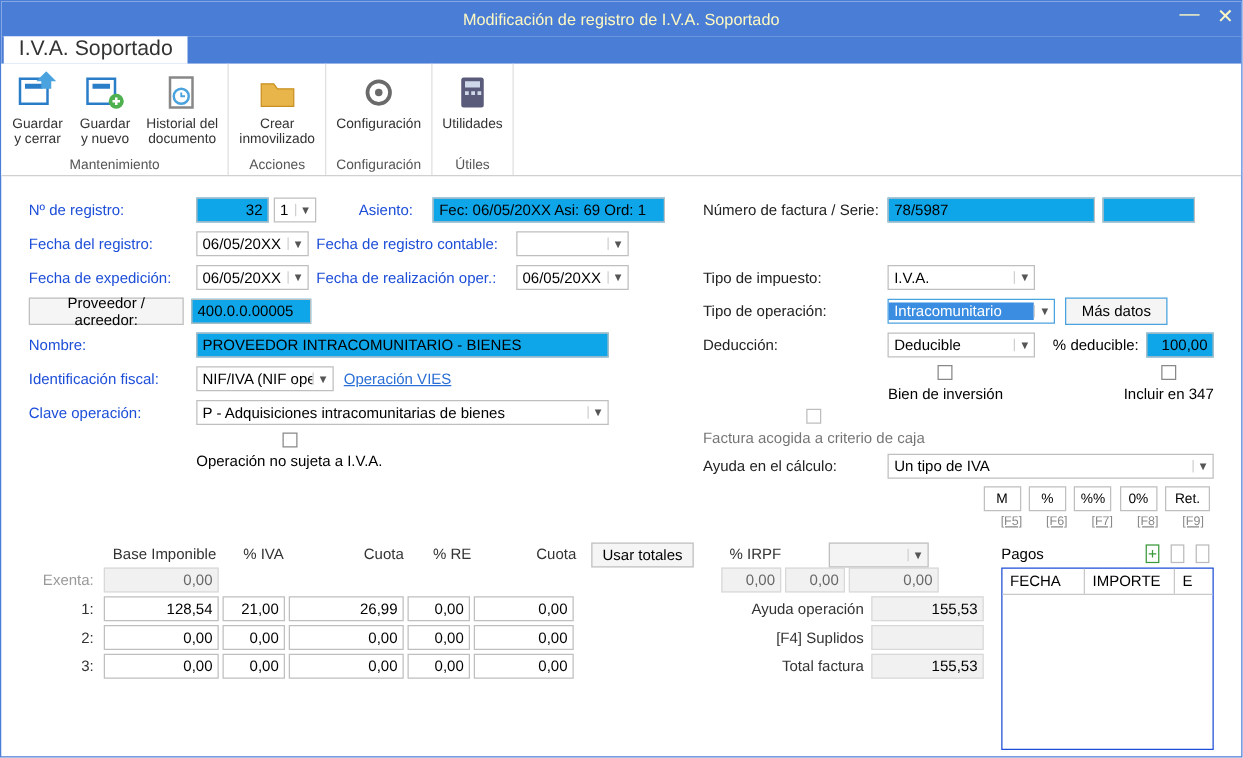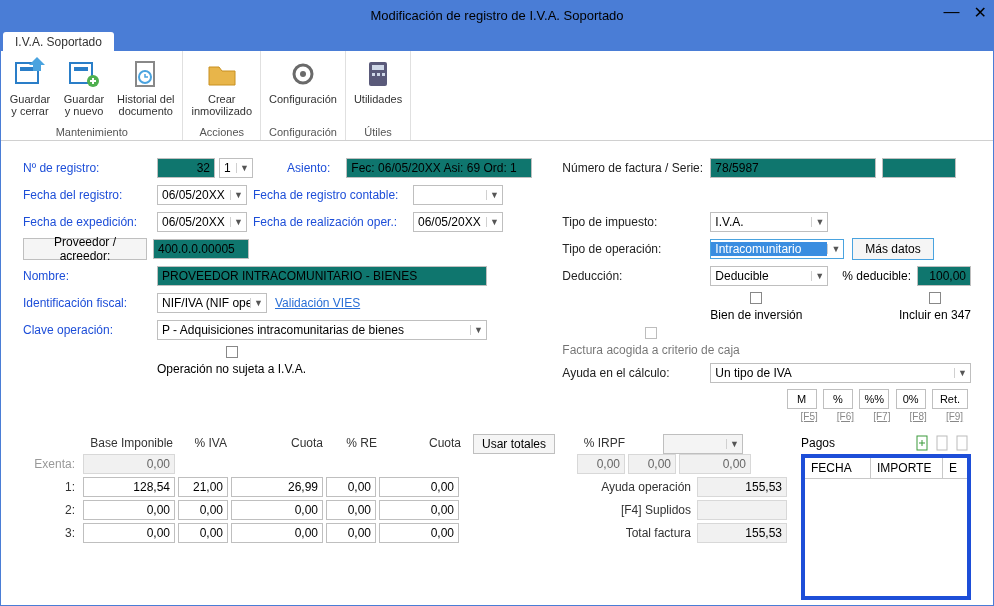--- a/index.html
+++ b/index.html
@@ -1,35 +1,35 @@
 <!DOCTYPE html>
 <html><head>
 <meta charset="utf-8">
 <style>
 * { box-sizing: border-box; margin: 0; padding: 0; font-family: "Segoe UI", Tahoma, sans-serif; font-size: 12px; }
 body { background: #fff; width: 994px; height: 606px; overflow: hidden; border: 1px solid #4a7dd6; }
-.titlebar { background: #4a7dd6; color: #000000; height: 28px; display: flex; align-items: center; justify-content: center; position: relative; }
+.titlebar { background: #4a7dd6; color: #fef9c3; height: 28px; display: flex; align-items: center; justify-content: center; position: relative; }
 .titlebar .title { font-size: 13px; }
 .titlebar .controls { position: absolute; right: 6px; top: 2px; display: flex; gap: 14px; }
 .titlebar .controls span { font-size: 16px; cursor: pointer; }
 .tabbar { background: #4a7dd6; height: 22px; display: flex; align-items: flex-end; padding-left: 2px; }
-.tab { background: #fff; padding: 3px 12px 2px 12px; border-top-left-radius: 3px; border-top-right-radius: 3px; font-size: 12px; color: #333; }
+.tab { background: #fff; padding: 3px 12px 2px 12px; border-top-left-radius: 3px; border-top-right-radius: 3px; font-size: 17px; color: #333; }
 .ribbon { background: #fff; border-bottom: 1px solid #d0d0d0; display: flex; height: 90px; }
 .ribbon-group { border-right: 1px solid #e0e0e0; display: flex; flex-direction: column; align-items: center; padding: 4px 2px 0 2px; }
 .ribbon-items { display: flex; gap: 0; flex: 1; }
 .ribbon-item { display: flex; flex-direction: column; align-items: center; justify-content: flex-start; padding: 2px 6px; cursor: pointer; text-align: center; min-width: 54px; }
 .ribbon-item .icon { width: 34px; height: 34px; display: flex; align-items: center; justify-content: center; margin-bottom: 2px; }
 .ribbon-item .label { font-size: 11px; line-height: 12px; color: #333; white-space: pre; }
 .ribbon-group-label { font-size: 11px; color: #555; padding: 2px 0 2px 0; width: 100%; text-align: center; }
 .form-area { padding: 16px 22px 6px 22px; display: flex; gap: 30px; }
 .form-col { flex: 1; }
 .row { display: flex; align-items: center; margin-bottom: 5px; min-height: 22px; }
 .lbl { width: 134px; color: #1d4ed8; font-size: 12px; }
 .lbl-r { width: 148px; color: #222; font-size: 12px; }
-.inp { border: 1px solid #bfbfbf; height: 20px; padding: 1px 4px; font-size: 12px; background: #0f766e; }
+.inp { border: 1px solid #bfbfbf; height: 20px; padding: 1px 4px; font-size: 12px; background: #0ea5e9; }
 .inp.r { text-align: right; }
 .sel { border: 1px solid #bfbfbf; height: 20px; background: #fff; display: flex; align-items: center; position: relative; }
 .sel .sv { flex: 1; padding: 0 4px; font-size: 12px; overflow: hidden; white-space: nowrap; }
 .sel .ar { width: 16px; text-align: center; border-left: 1px solid #d0d0d0; font-size: 9px; color: #555; cursor: pointer; }
 .sel.hl { border: 1px solid #4aa3df; }
 .sel.hl .sv { background: #3a8de0; color: #fff; }
 .btn { border: 1px solid #bfbfbf; height: 22px; background: #f5f5f5; padding: 0 12px; cursor: pointer; display: inline-flex; align-items: center; font-size: 12px; }
 .btn.hl { border: 1px solid #4aa3df; }
 .chk { display: flex; align-items: center; gap: 4px; flex-direction: column; }
 .chk .box { width: 12px; height: 12px; border: 1px solid #888; background: #fff; }
@@ -46,21 +46,21 @@
 .grlbl { width: 60px; text-align: right; padding-right: 8px; color: #333; font-size: 12px; }
 .grlbl.mut { color: #999; }
 .gc { border: 1px solid #bfbfbf; height: 20px; text-align: right; padding: 1px 4px; font-size: 12px; background: #fff; }
 .gc.ro { background: #f1f1f1; border: 1px solid #d8d8d8; color: #666; }
 .tot-row { display: flex; align-items: center; margin-bottom: 3px; gap: 6px; }
 .tot-lbl { flex: 1; text-align: right; font-size: 12px; color: #333; }
 .tot-val { width: 90px; border: 1px solid #d8d8d8; background: #f1f1f1; height: 20px; text-align: right; padding: 1px 4px; font-size: 12px; }
 .pay-head { display: flex; align-items: center; margin-bottom: 2px; }
 .pay-icons { display: flex; gap: 2px; }
 .pay-icon { width: 18px; height: 18px; display: flex; align-items: center; justify-content: center; cursor: pointer; }
-.pay-table { border: 4px solid #1d4ed8; height: 146px; }
+.pay-table { border: 1px solid #1d4ed8; height: 146px; }
 .pay-th { display: flex; border-bottom: 1px solid #c8c8c8; }
 .pay-th div { padding: 3px 6px; font-size: 12px; border-right: 1px solid #c8c8c8; }
 .obs-row { display: flex; align-items: flex-start; padding: 0 22px; margin-top: 2px; }
 .obs-row .lbl2 { width: 100px; padding-top: 3px; }
 .obs-box { border: 1px solid #bfbfbf; width: 320px; height: 36px; position: relative; }
 .obs-box .sc { position: absolute; right: 2px; top: 1px; display: flex; flex-direction: column; gap: 10px; font-size: 9px; color: #777; }
 svg { display: block; }
 </style>
 </head>
 <body>
@@ -209,21 +209,21 @@
     <div class="row">
       <span class="lbl">Nombre:</span>
       <input class="inp" style="width: 330px;" value="PROVEEDOR INTRACOMUNITARIO - BIENES">
     </div>
     <div class="row">
       <span class="lbl">Identificación fiscal:</span>
       <div class="sel" style="width:110px">
           <span class="sv">NIF/IVA (NIF ope</span>
           <span class="ar">▼</span>
         </div>
-      <span class="link" style="margin-left:8px">Validación VIES</span>
+      <span class="link" style="margin-left:8px">Operación VIES</span>
     </div>
     <div class="row">
       <span class="lbl">Clave operación:</span>
       <div class="sel" style="width:330px">
           <span class="sv">P - Adquisiciones intracomunitarias de bienes</span>
           <span class="ar">▼</span>
         </div>
     </div>
     <div class="row">
       <span class="lbl"></span>

